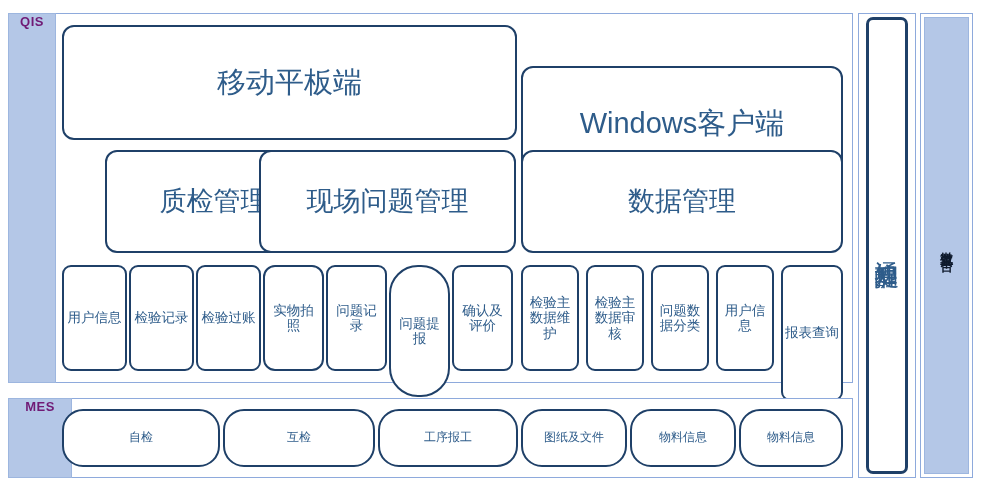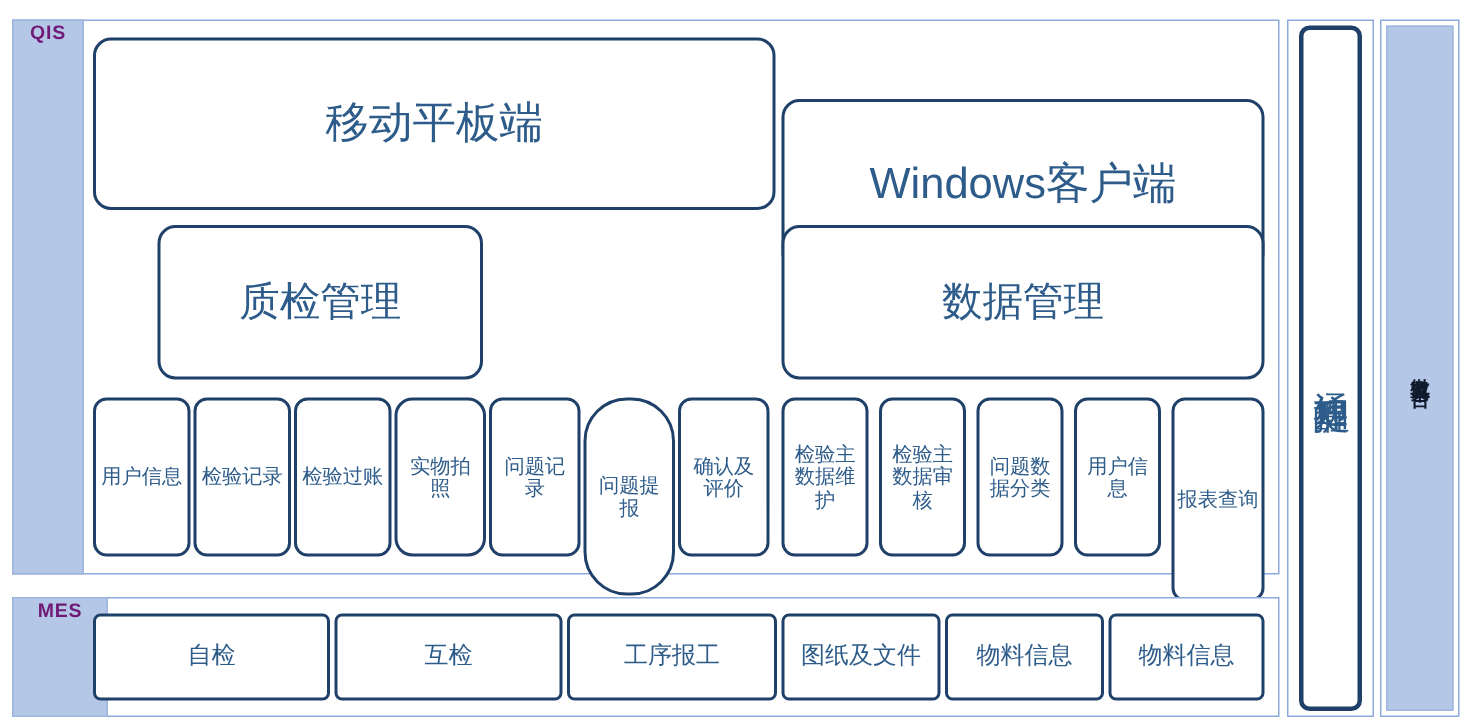--- a/index.html
+++ b/index.html
@@ -21,21 +21,21 @@
     display: flex;
     align-items: center;
     justify-content: center;
     text-align: center;
     color: #2E5C8A;
     line-height: 1.12;
   }
   .box.tier1 { font-size: 29px; border-radius: 12px; }
   .box.tier2 { font-size: 27px; border-radius: 12px; }
   .box.leaf  { font-size: 13.5px; border-radius: 9px; padding: 2px; }
-  .box.mes   { font-size: 16px;   border-radius: 5px; padding: 2px; }
+  .box.mes   { font-size: 12px;   border-radius: 21px; padding: 2px; }
 
   
   .section-frame {
     position: absolute;
     border: 1px solid #8EAADC;
     background: #ffffff;
   }
   .sidebar-tab {
     position: absolute;
     background: #B4C7E7;
@@ -95,20 +95,23 @@
 
   <div class="box tier1" style="left:62px; top:25px; width:455px; height:115px;">
     <span>移动平板端</span>
   </div>
   <div class="box tier1" style="left:521px; top:25px; width:322px; height:115px;margin-top:41px;">
     <span>Windows客户端</span>
   </div>
 
   <div class="box tier2" style="left:62px; top:150px; width:217px; height:103px;margin-left:43px;">
     <span>质检管理</span>
+  </div>
+  <div class="box tier2" style="left:259px; top:150px; width:257px; height:103px;">
+    <span>现场问题管理</span>
   </div>
   <div class="box tier2" style="left:521px; top:150px; width:322px; height:103px;">
     <span>数据管理</span>
   </div>
 
   <div class="box leaf" style="left:62px; top:265px; width:65px; height:106px;">
     <span>用户信息</span>
   </div>
   <div class="box leaf" style="left:129px; top:265px; width:65px; height:106px;">
     <span>检验记录</span>

